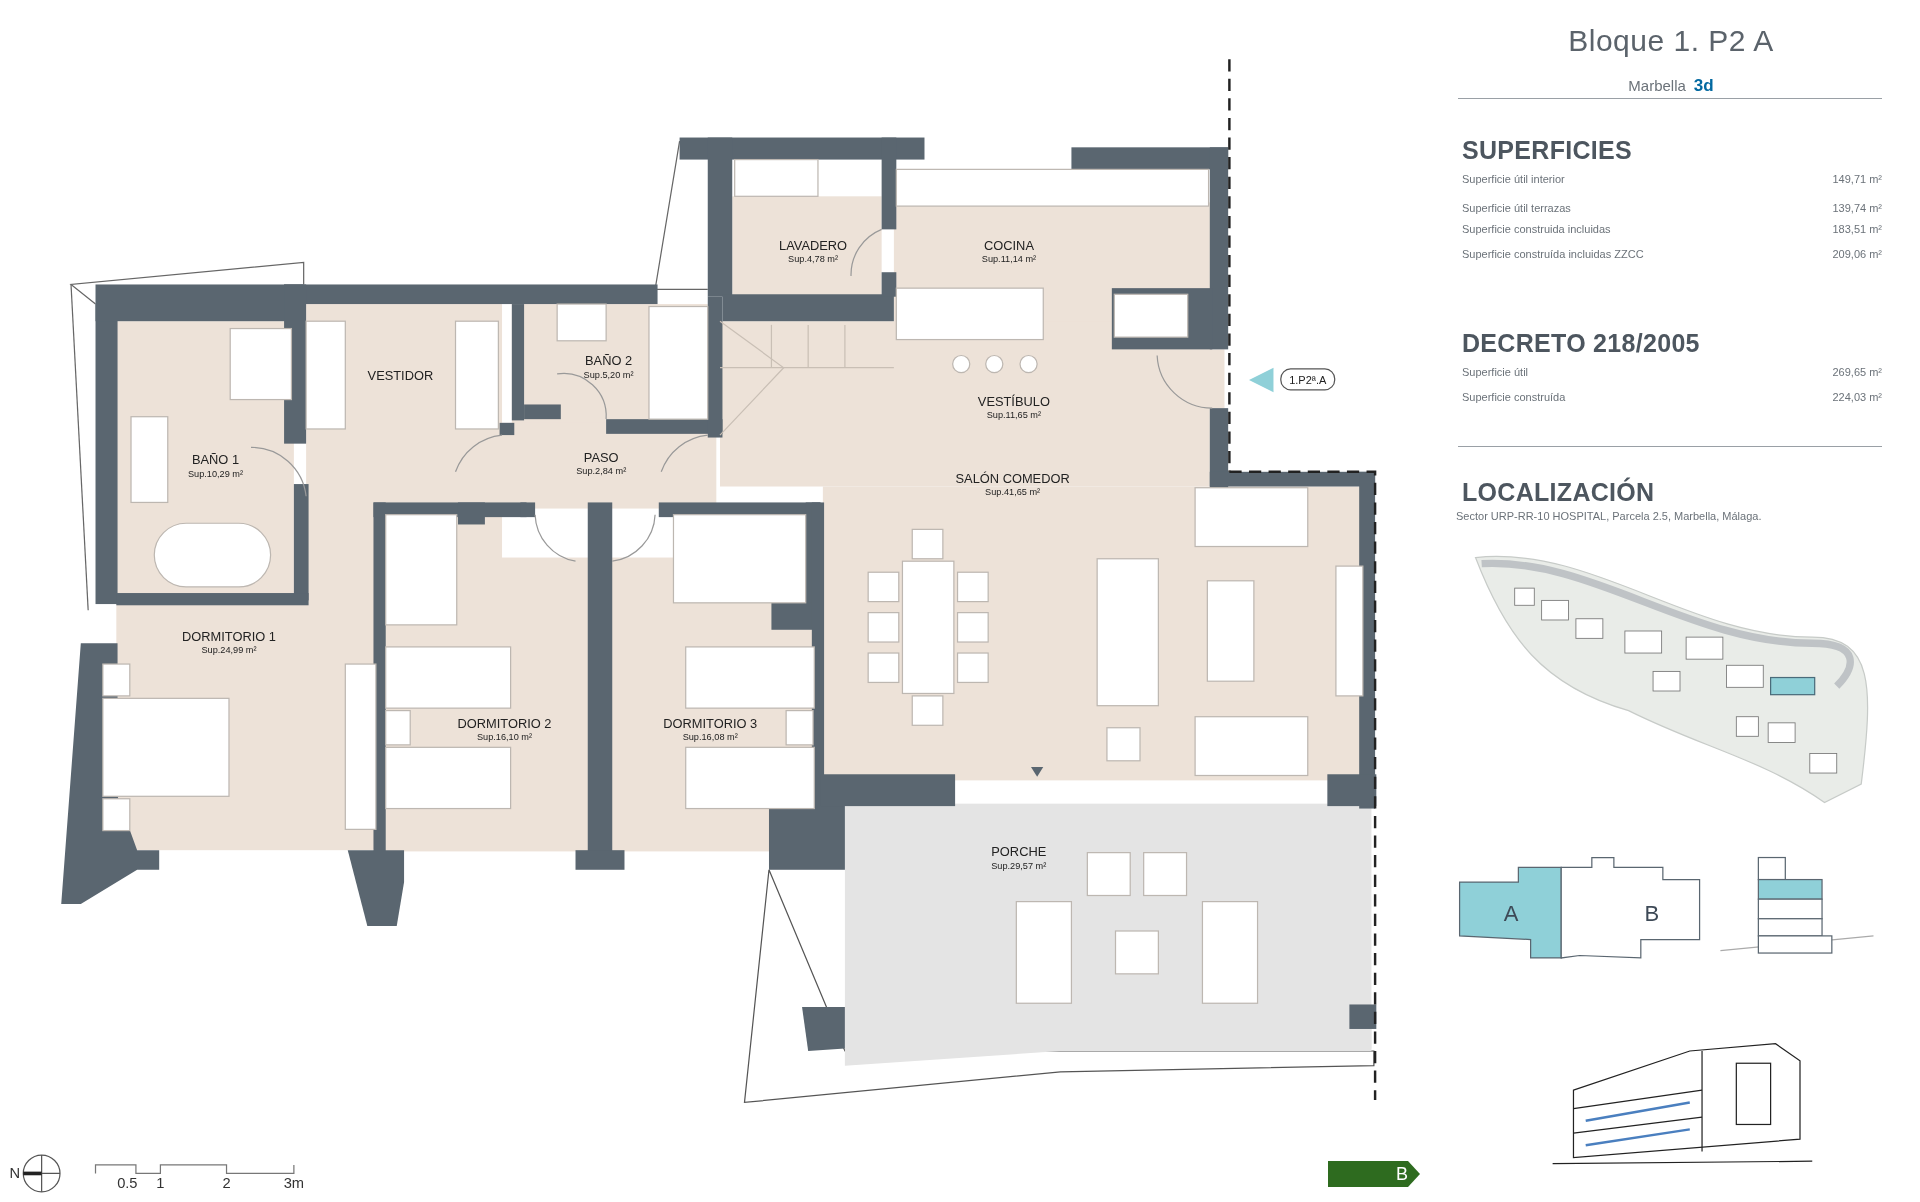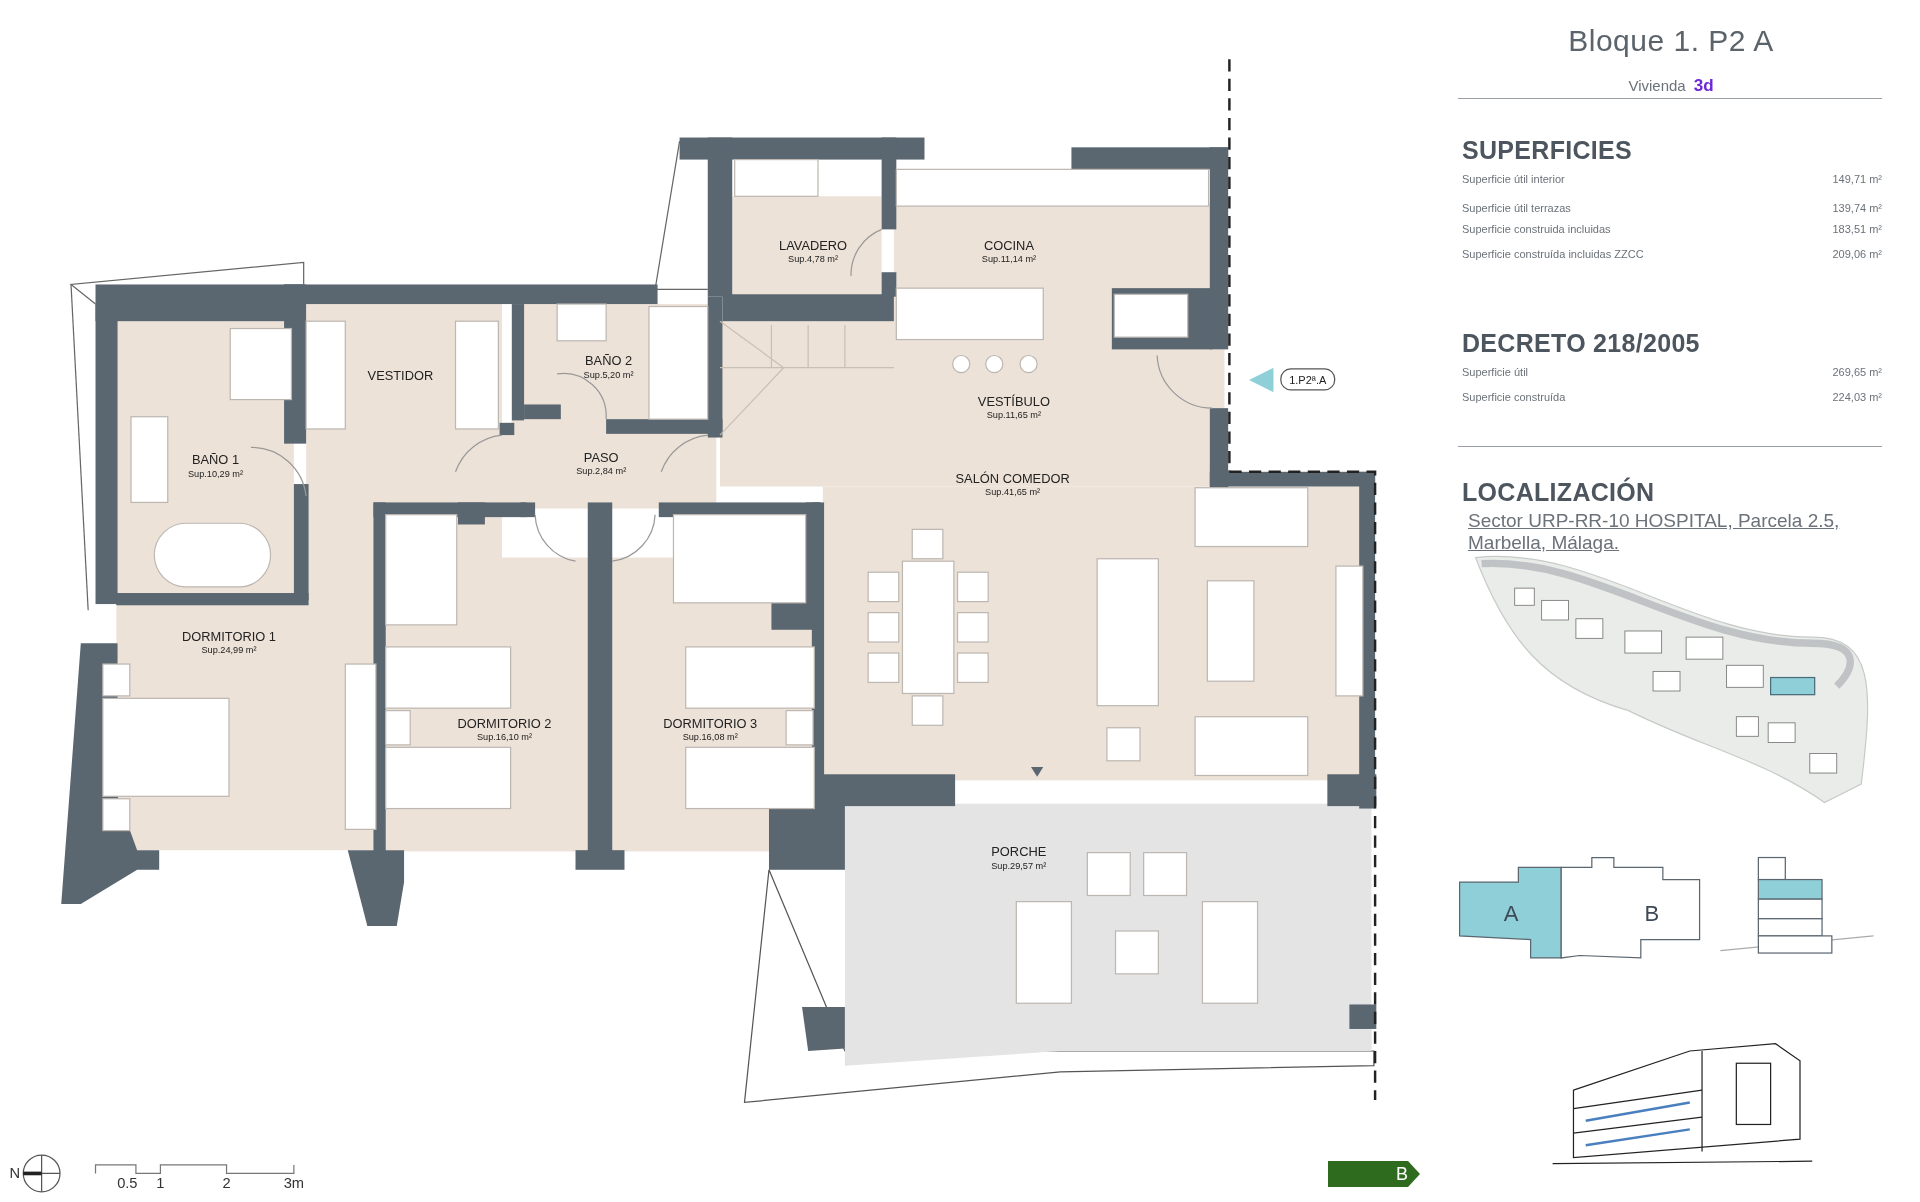--- a/index.html
+++ b/index.html
@@ -3,25 +3,25 @@
 <meta charset="utf-8">
 <style>
   html,body{margin:0;padding:0;background:#fff;}
   body{width:1920px;height:1202px;position:relative;overflow:hidden;font-family:"Liberation Sans",sans-serif;color:#333;}
   #plan{position:absolute;left:0;top:0;width:1920px;height:1202px;}
   .room-name{font-family:"Liberation Sans",sans-serif;font-size:10.5px;fill:#222;text-anchor:middle;}
   .room-sup{font-family:"Liberation Sans",sans-serif;font-size:7.5px;fill:#222;text-anchor:middle;}
   .panel{position:absolute;left:1456px;top:0;width:430px;height:1202px;}
   .title{position:absolute;left:0;top:24px;width:430px;text-align:center;font-size:30px;color:#5b636b;font-weight:300;letter-spacing:.5px;}
   .subtitle{position:absolute;left:0;top:76px;width:430px;text-align:center;font-size:15px;color:#6b7279;}
-  .subtitle b{font-size:17px;color:#6d28d9;margin-left:8px;text-align:center;}
+  .subtitle b{font-size:17px;color:#0369a1;margin-left:8px;text-align:center;}
   .rule{position:absolute;left:2px;width:424px;height:1px;background:#9aa0a6;}
   .h{position:absolute;left:6px;font-size:25px;font-weight:bold;color:#4d565f;letter-spacing:.3px;}
   .row{position:absolute;left:6px;width:420px;display:flex;justify-content:space-between;font-size:11px;color:#6b7279;}
-  .loc{position:absolute;left:12px;top:510px;font-size:19px;color:#6b7279;text-decoration:underline;}
+  .loc{position:absolute;left:0;top:510px;font-size:11px;color:#6b7279;}
   .energy{position:absolute;left:1328px;top:1161px;width:92px;height:26px;}
 </style>
 </head>
 <body>
 
 <svg id="plan" viewBox="0 0 1568 981" xmlns="http://www.w3.org/2000/svg">
 
   <polygon points="628,710 608,900 866,875 1122,870 1122,858 690,858" fill="none" stroke="#555" stroke-width="1"></polygon>
 
   <rect x="690" y="656" width="430" height="200" fill="#e4e4e4"></rect>
@@ -249,21 +249,21 @@
     <line x1="1390" y1="858" x2="1390" y2="940"></line>
     <rect x="1418" y="868" width="28" height="50"></rect>
     <line x1="1295" y1="915" x2="1380" y2="900" stroke="#4a7fbf" stroke-width="2"></line>
     <line x1="1295" y1="935" x2="1380" y2="922" stroke="#4a7fbf" stroke-width="2"></line>
     <line x1="1268" y1="950" x2="1480" y2="948"></line>
   </g>
 </svg>
 
 <div class="panel">
   <div class="title">Bloque 1. P2 A</div>
-  <div class="subtitle"><span>Vivienda</span><b>3d</b></div>
+  <div class="subtitle"><span>Marbella</span><b>3d</b></div>
   <div class="rule" style="top:98px"></div>
 
   <div class="h" style="top:136px">SUPERFICIES</div>
   <div class="row" style="top:173px">
       <span>Superficie útil interior</span>
       <span>149,71 m²</span>
     </div>
   <div class="row" style="top:202px">
       <span>Superficie útil terrazas</span>
       <span>139,74 m²</span>

